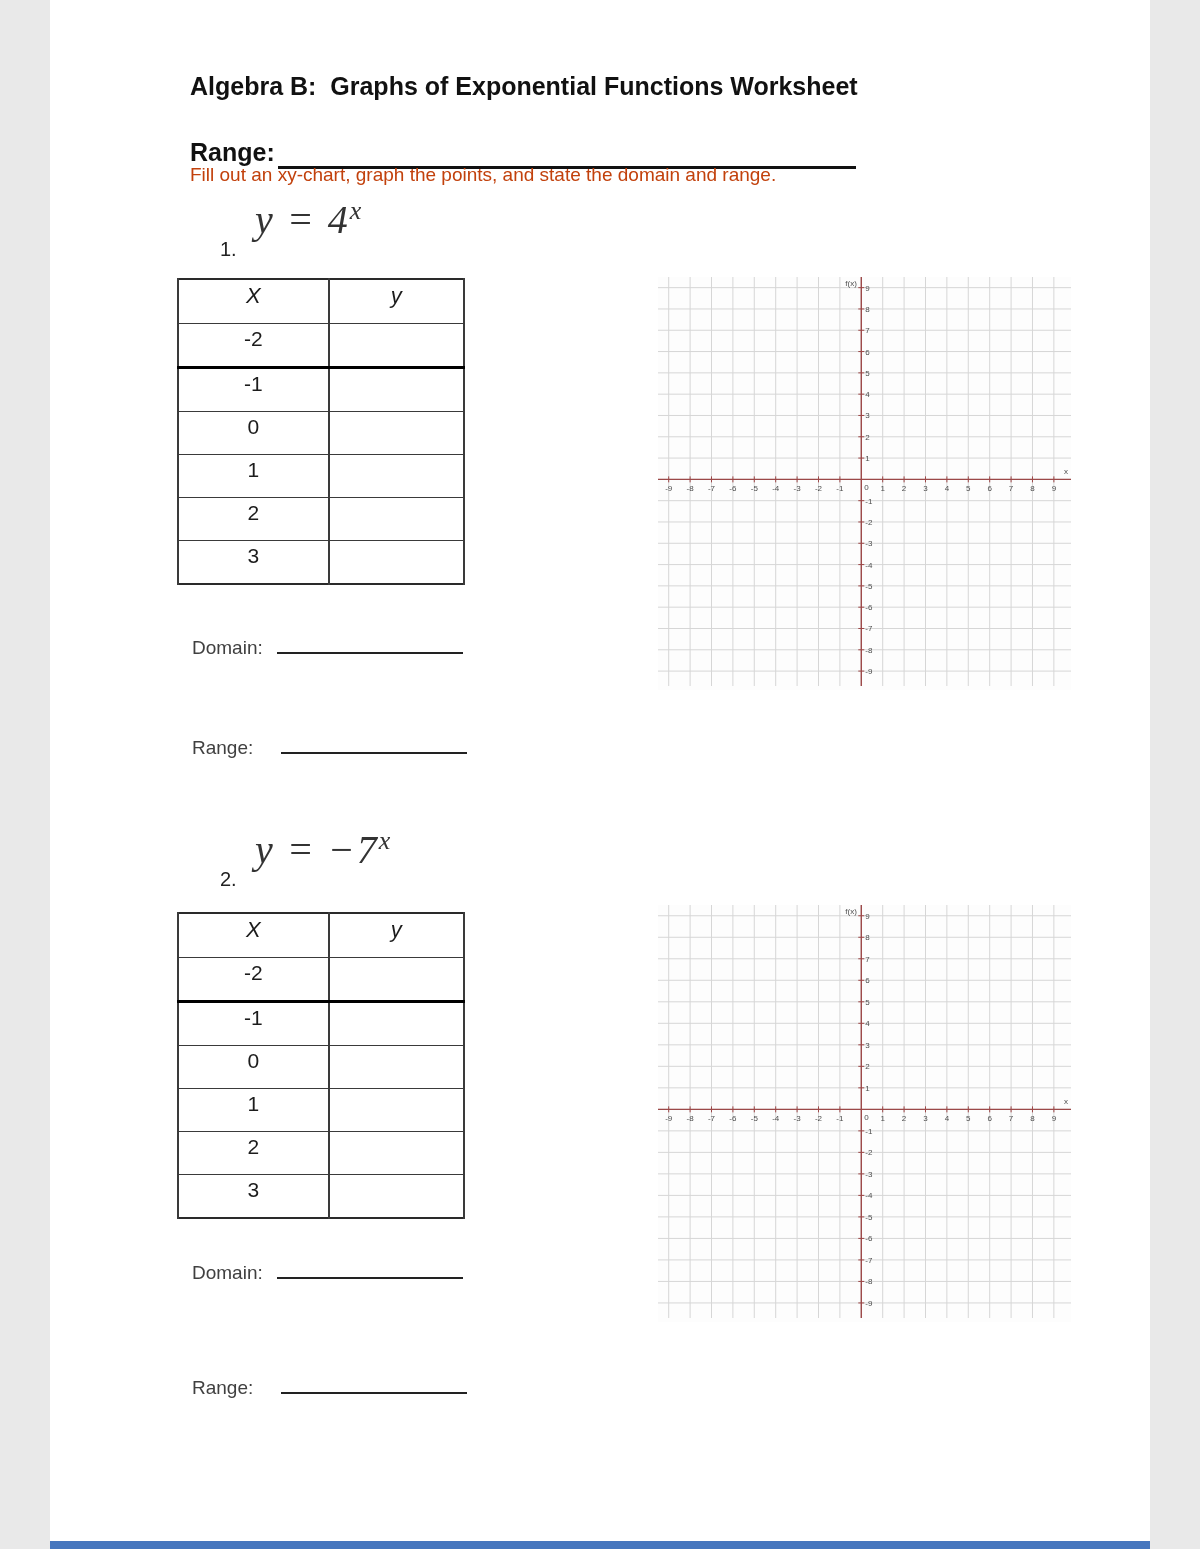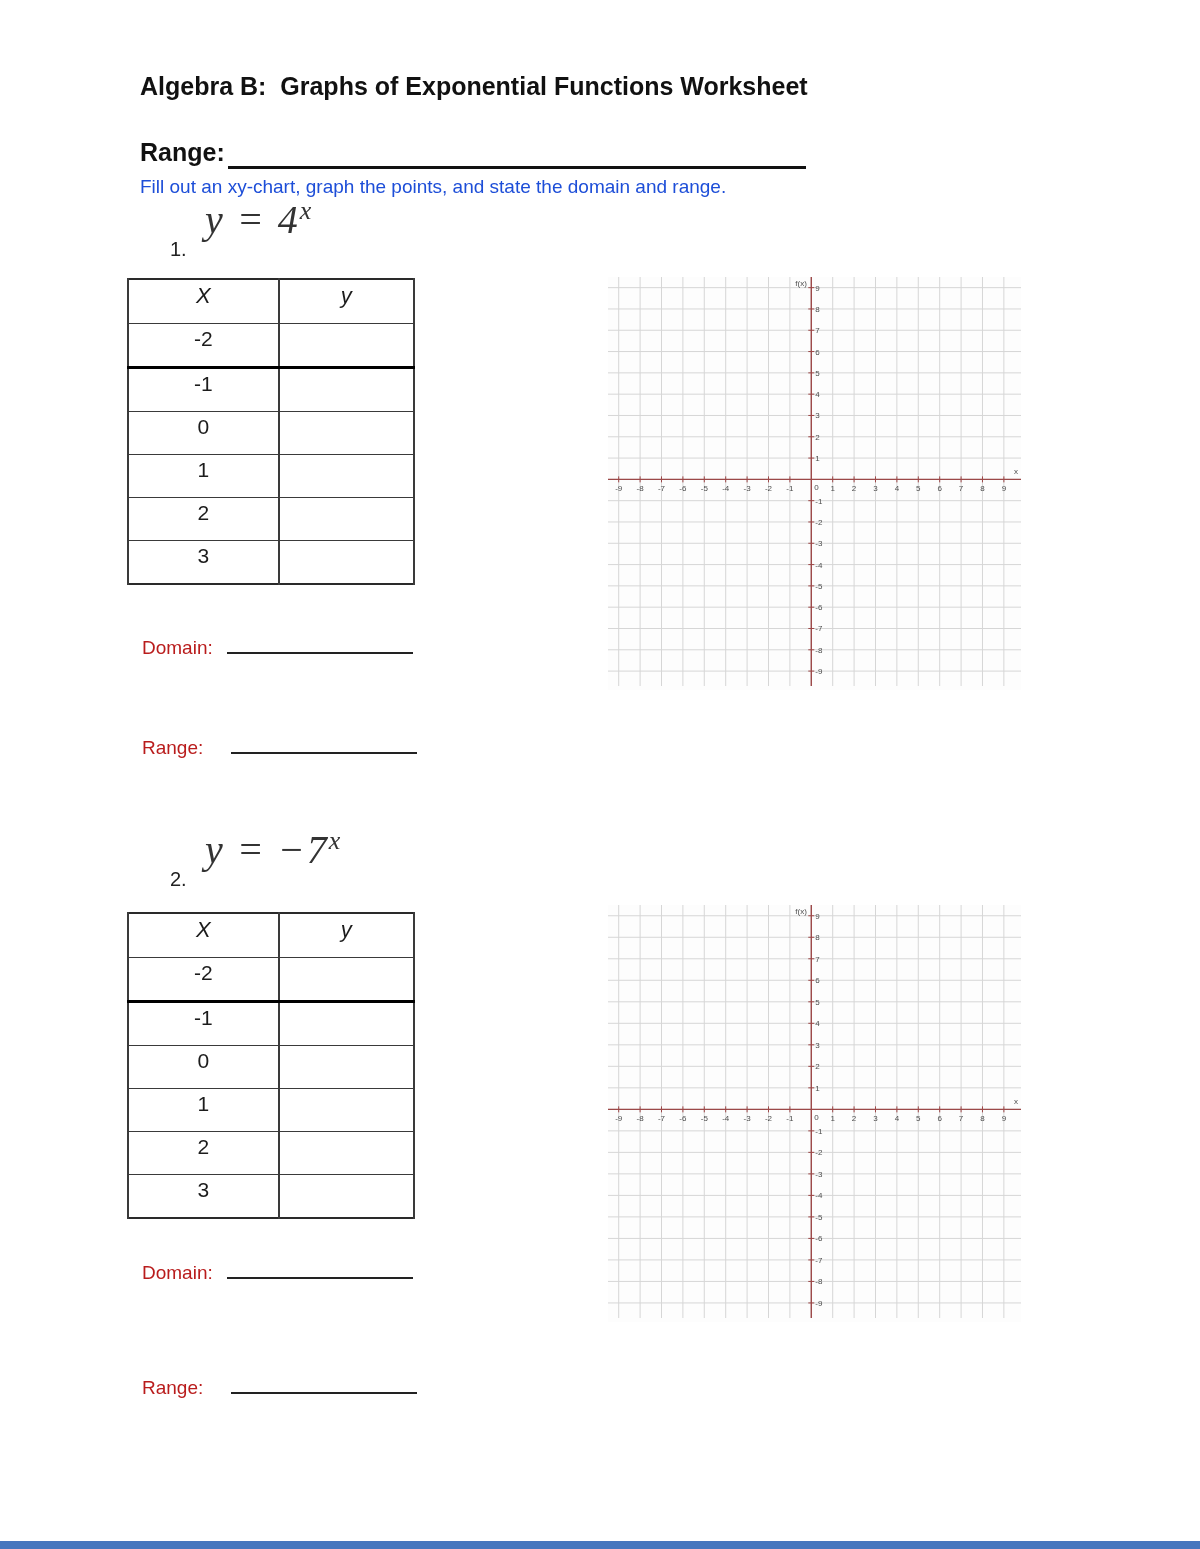--- a/index.html
+++ b/index.html
@@ -1,36 +1,36 @@
 <!DOCTYPE html>
 <html><head>
 <meta charset="utf-8">
 <style>
   html,body{margin:0;padding:0;background:#e9e9e9;}
   .page{
     position:relative;
-    width:1200px;height:1549px;
+    width:1100px;height:1549px;
     background:#ffffff;
     font-family:"Liberation Sans",sans-serif;
     color:#1a1a1a;
     overflow:hidden;
     margin:0 auto;
   }
   .abs{position:absolute;}
   .title{
     left:140px;top:72px;
     font-size:25px;font-weight:bold;color:#111;
     white-space:pre-wrap;
   }
   .name-row{left:140px;top:138px;font-size:25px;font-weight:bold;color:#111;}
   .name-line{
     left:228px;top:142px;width:578px;height:24px;
     border-bottom:3px solid #111;
   }
-  .instruction{left:140px;top:176px;font-size:19px;color:#1d4ed8;text-align:center;}
+  .instruction{left:140px;top:164px;font-size:19px;color:#c2410c;text-align:center;}
 
   .prob-number{font-size:20px;color:#222;}
   .equation{
     font-family:"Liberation Serif",serif;
     font-style:italic;
     font-size:40px;color:#333;
     letter-spacing:2px;
     white-space:nowrap;
   }
   .equation sup{font-size:26px;vertical-align:super;line-height:0;}
@@ -53,21 +53,21 @@
   }
   table.xy{border:2px solid #2a2a2a;}
   table.xy th{
     height:40px;font-size:22px;font-style:italic;color:#1c1c1c;
   }
   table.xy td{height:39px;font-size:21px;color:#1c1c1c;}
   table.xy td.colx{border-right:1px solid #555;}
   table.xy th.colx{border-right:1px solid #555;}
   tr.thick-bottom td{border-bottom:3.5px solid #000;}
 
-  .dr-row{font-size:19px;color:#b91c1c;text-align:center;}
+  .dr-row{font-size:19px;color:#404040;text-align:center;}
   .dr-line{
     display:inline-block;
     width:186px;height:18px;
     border-bottom:2px solid #222;
     margin-left:14px;
   }
   .graph{
     background:#fdfdfd;
   }
   .footer-bar{

